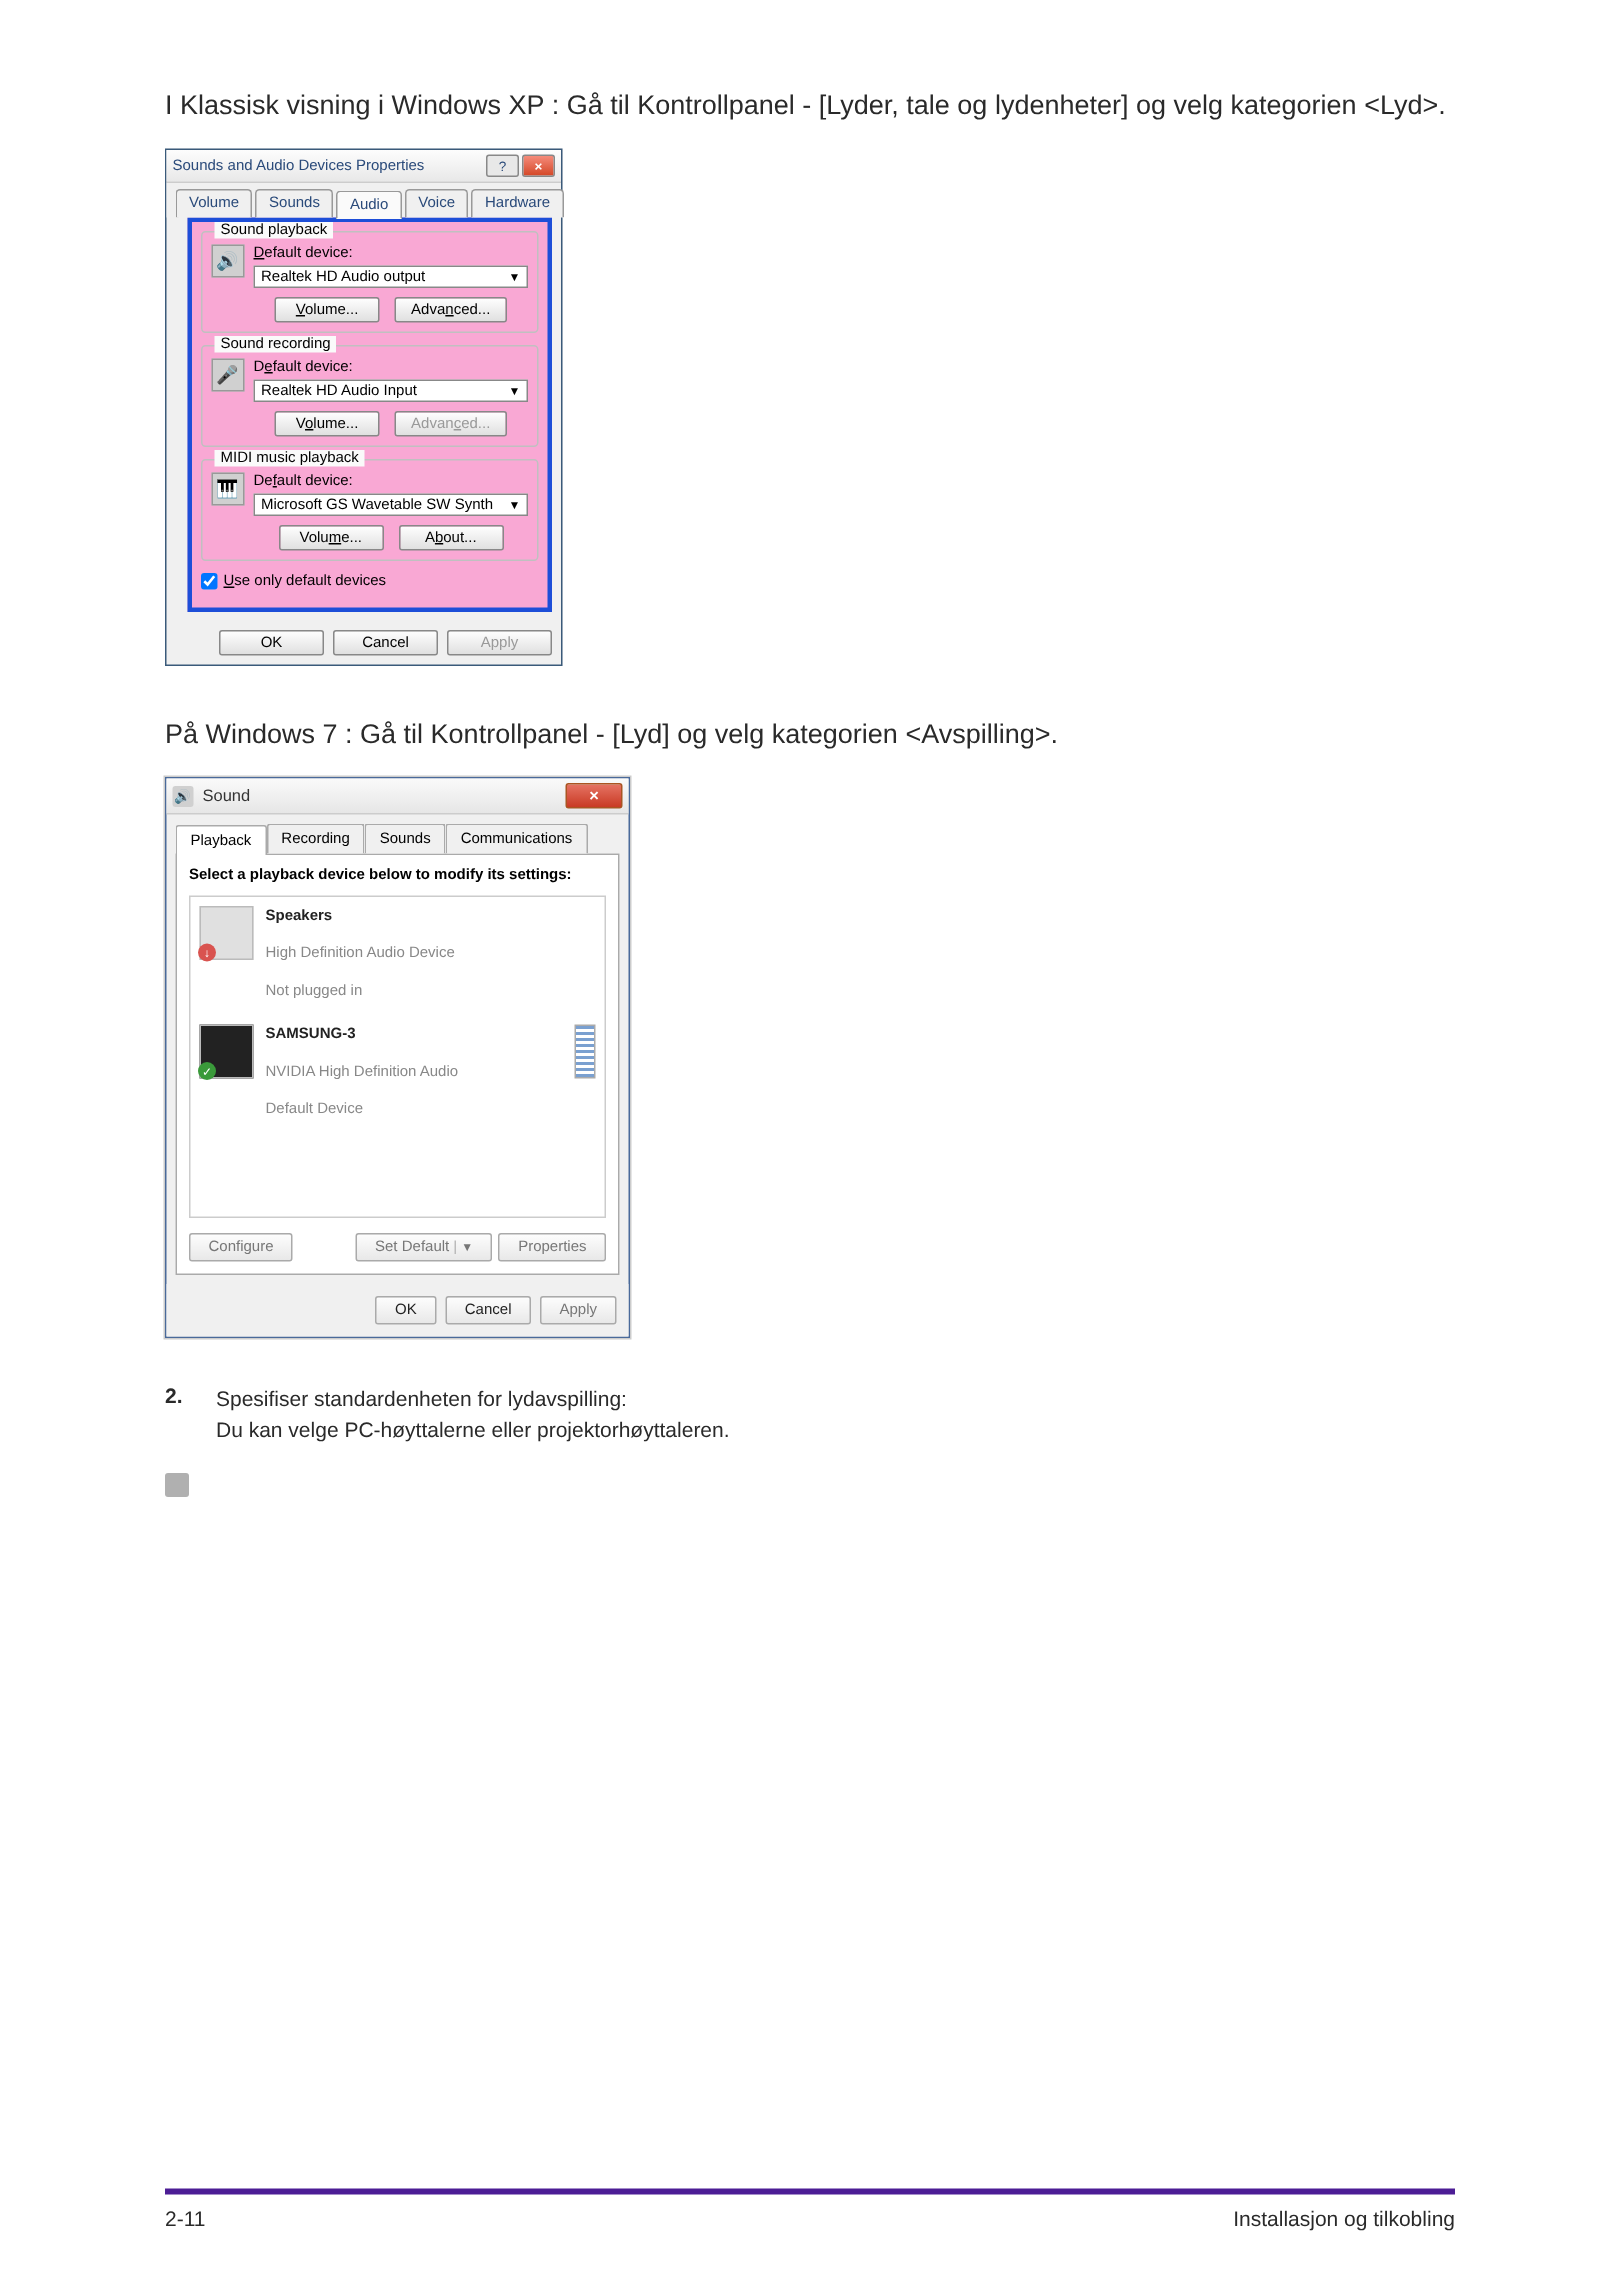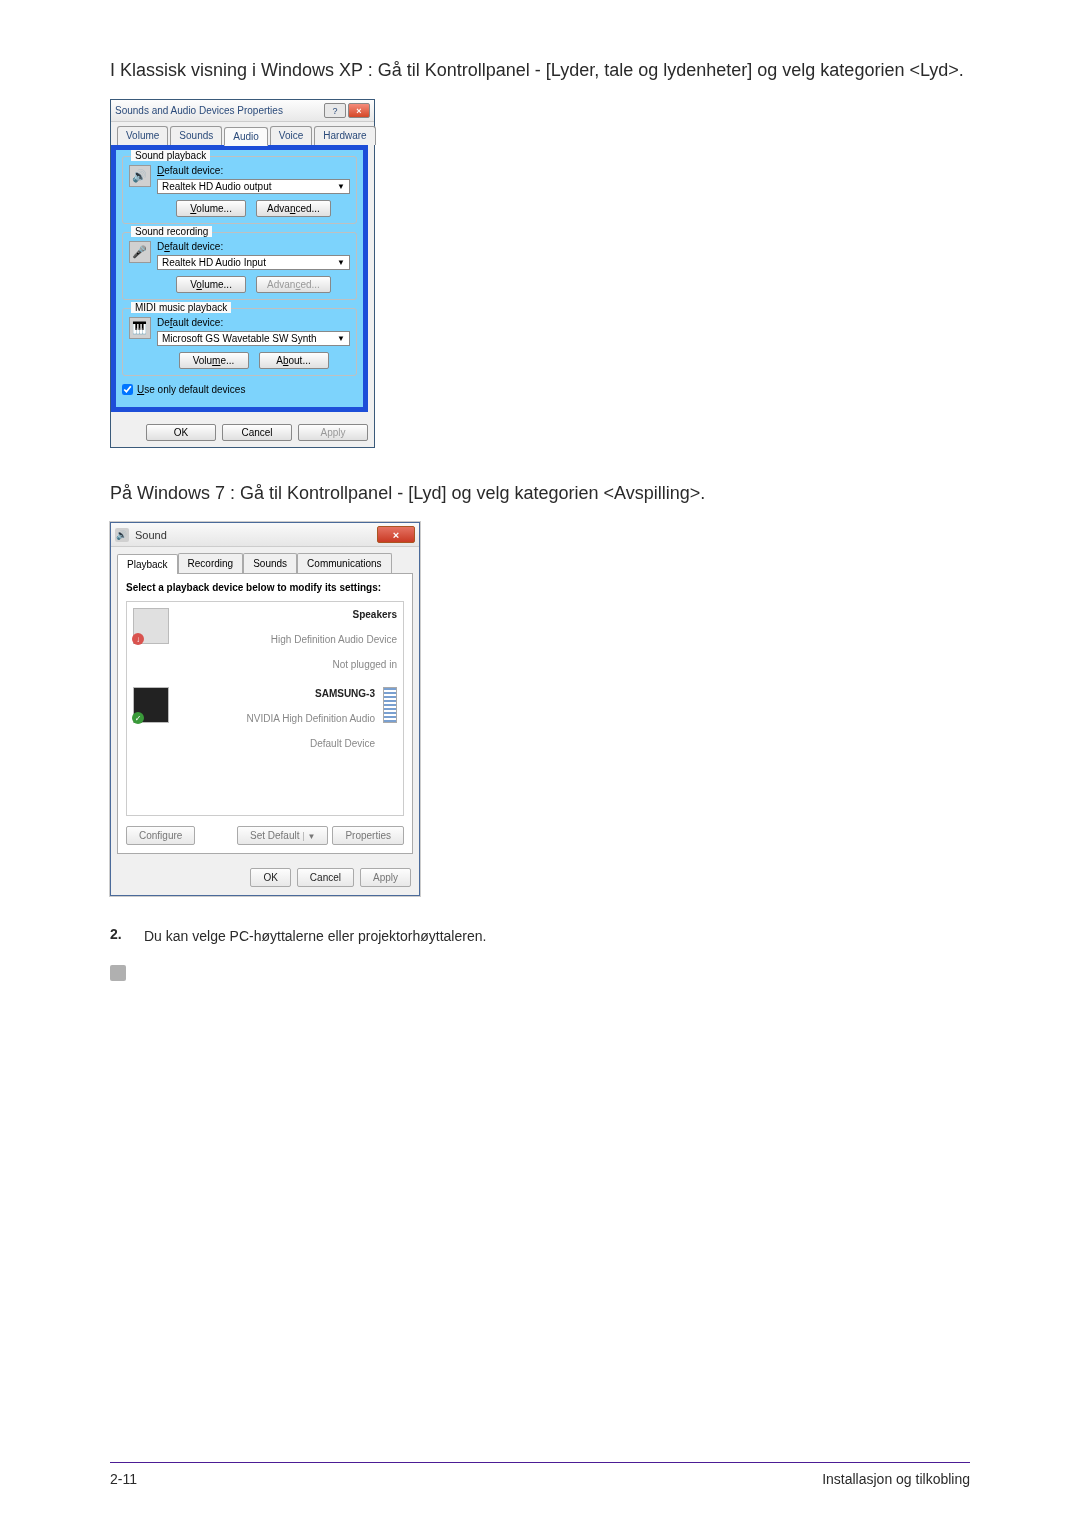--- a/index.html
+++ b/index.html
@@ -62,23 +62,23 @@
       font-size: 10px;
       color: #2a4a7a;
     }
     .dialog-xp .tab.active {
       background: #fafafa;
       border-bottom: 1px solid #fafafa;
       position: relative;
       top: 1px;
     }
     .dialog-xp .tab-body {
-      border: 5px solid #1d4ed8;
-      margin: 0 6px 6px 0;
-      background: #7dd3fc;
+      border: 3px solid #1d4ed8;
+      margin: 0 6px 6px 14px;
+      background: #f9a8d4;
       padding: 6px;
     }
     .groupbox {
       border: 1px solid #c0c0c0;
       border-radius: 3px;
       margin-bottom: 8px;
       padding: 8px 6px 6px 6px;
       position: relative;
     }
     .groupbox .legend {
@@ -208,21 +208,21 @@
       position: absolute;
       bottom: -2px; left: -2px;
       width: 12px; height: 12px;
       border-radius: 50%;
       font-size: 8px;
       display: flex; align-items: center; justify-content: center;
       color: #fff;
     }
     .badge-down { background: #d9534f; }
     .badge-ok { background: #3a9a3a; }
-    .device-text { font-size: 10px; line-height: 1.3; flex: 1; text-align: right; }
+    .device-text { font-size: 10px; line-height: 1.3; flex: 1; }
     .device-text .dname { font-weight: bold; color: #222; }
     .device-text .dsub { color: #888; margin-top: 12px; }
     .level-meter {
       width: 14px; height: 36px;
       border: 1px solid #aaa;
       background: repeating-linear-gradient(0deg, #7aa0d0 0, #7aa0d0 2px, #fff 2px, #fff 4px);
     }
     .panel-btns { display: flex; justify-content: space-between; margin-top: 10px; gap:6px; }
     .w7-btn {
       border: 1px solid #aaa;
@@ -268,21 +268,21 @@
     
     .page-footer {
       position: absolute;
       bottom: 40px;
       left: 110px;
       right: 110px;
       display: flex;
       justify-content: space-between;
       font-size: 14px;
       color: #2a2a2a;
-      border-top: 1px solid #4c1d95;
+      border-top: 4px solid #4c1d95;
       padding-top: 8px;
     }
     .u { text-decoration: underline; }
   </style>
 </head>
 <body>
 
 <p class="intro-text">I Klassisk visning i Windows XP : Gå til Kontrollpanel - [Lyder, tale og lydenheter] og velg kategorien &lt;Lyd&gt;.</p>
 
 <div class="dialog-xp">
@@ -421,20 +421,21 @@
   <div class="dlg-btns7">
     <div class="w7-btn" style="color:#222">OK</div>
     <div class="w7-btn" style="color:#222">Cancel</div>
     <div class="w7-btn">Apply</div>
   </div>
 </div>
 
 <div class="step">
   <div class="num">2.</div>
   <div class="body">
+    <div>Spesifiser standardenheten for lydavspilling:</div>
     <div>Du kan velge PC-høyttalerne eller projektorhøyttaleren.</div>
   </div>
 </div>
 
 <div class="note">
   <div class="note-icon"></div>
 </div>
 
 <div class="page-footer">
   <span>2-11</span>

